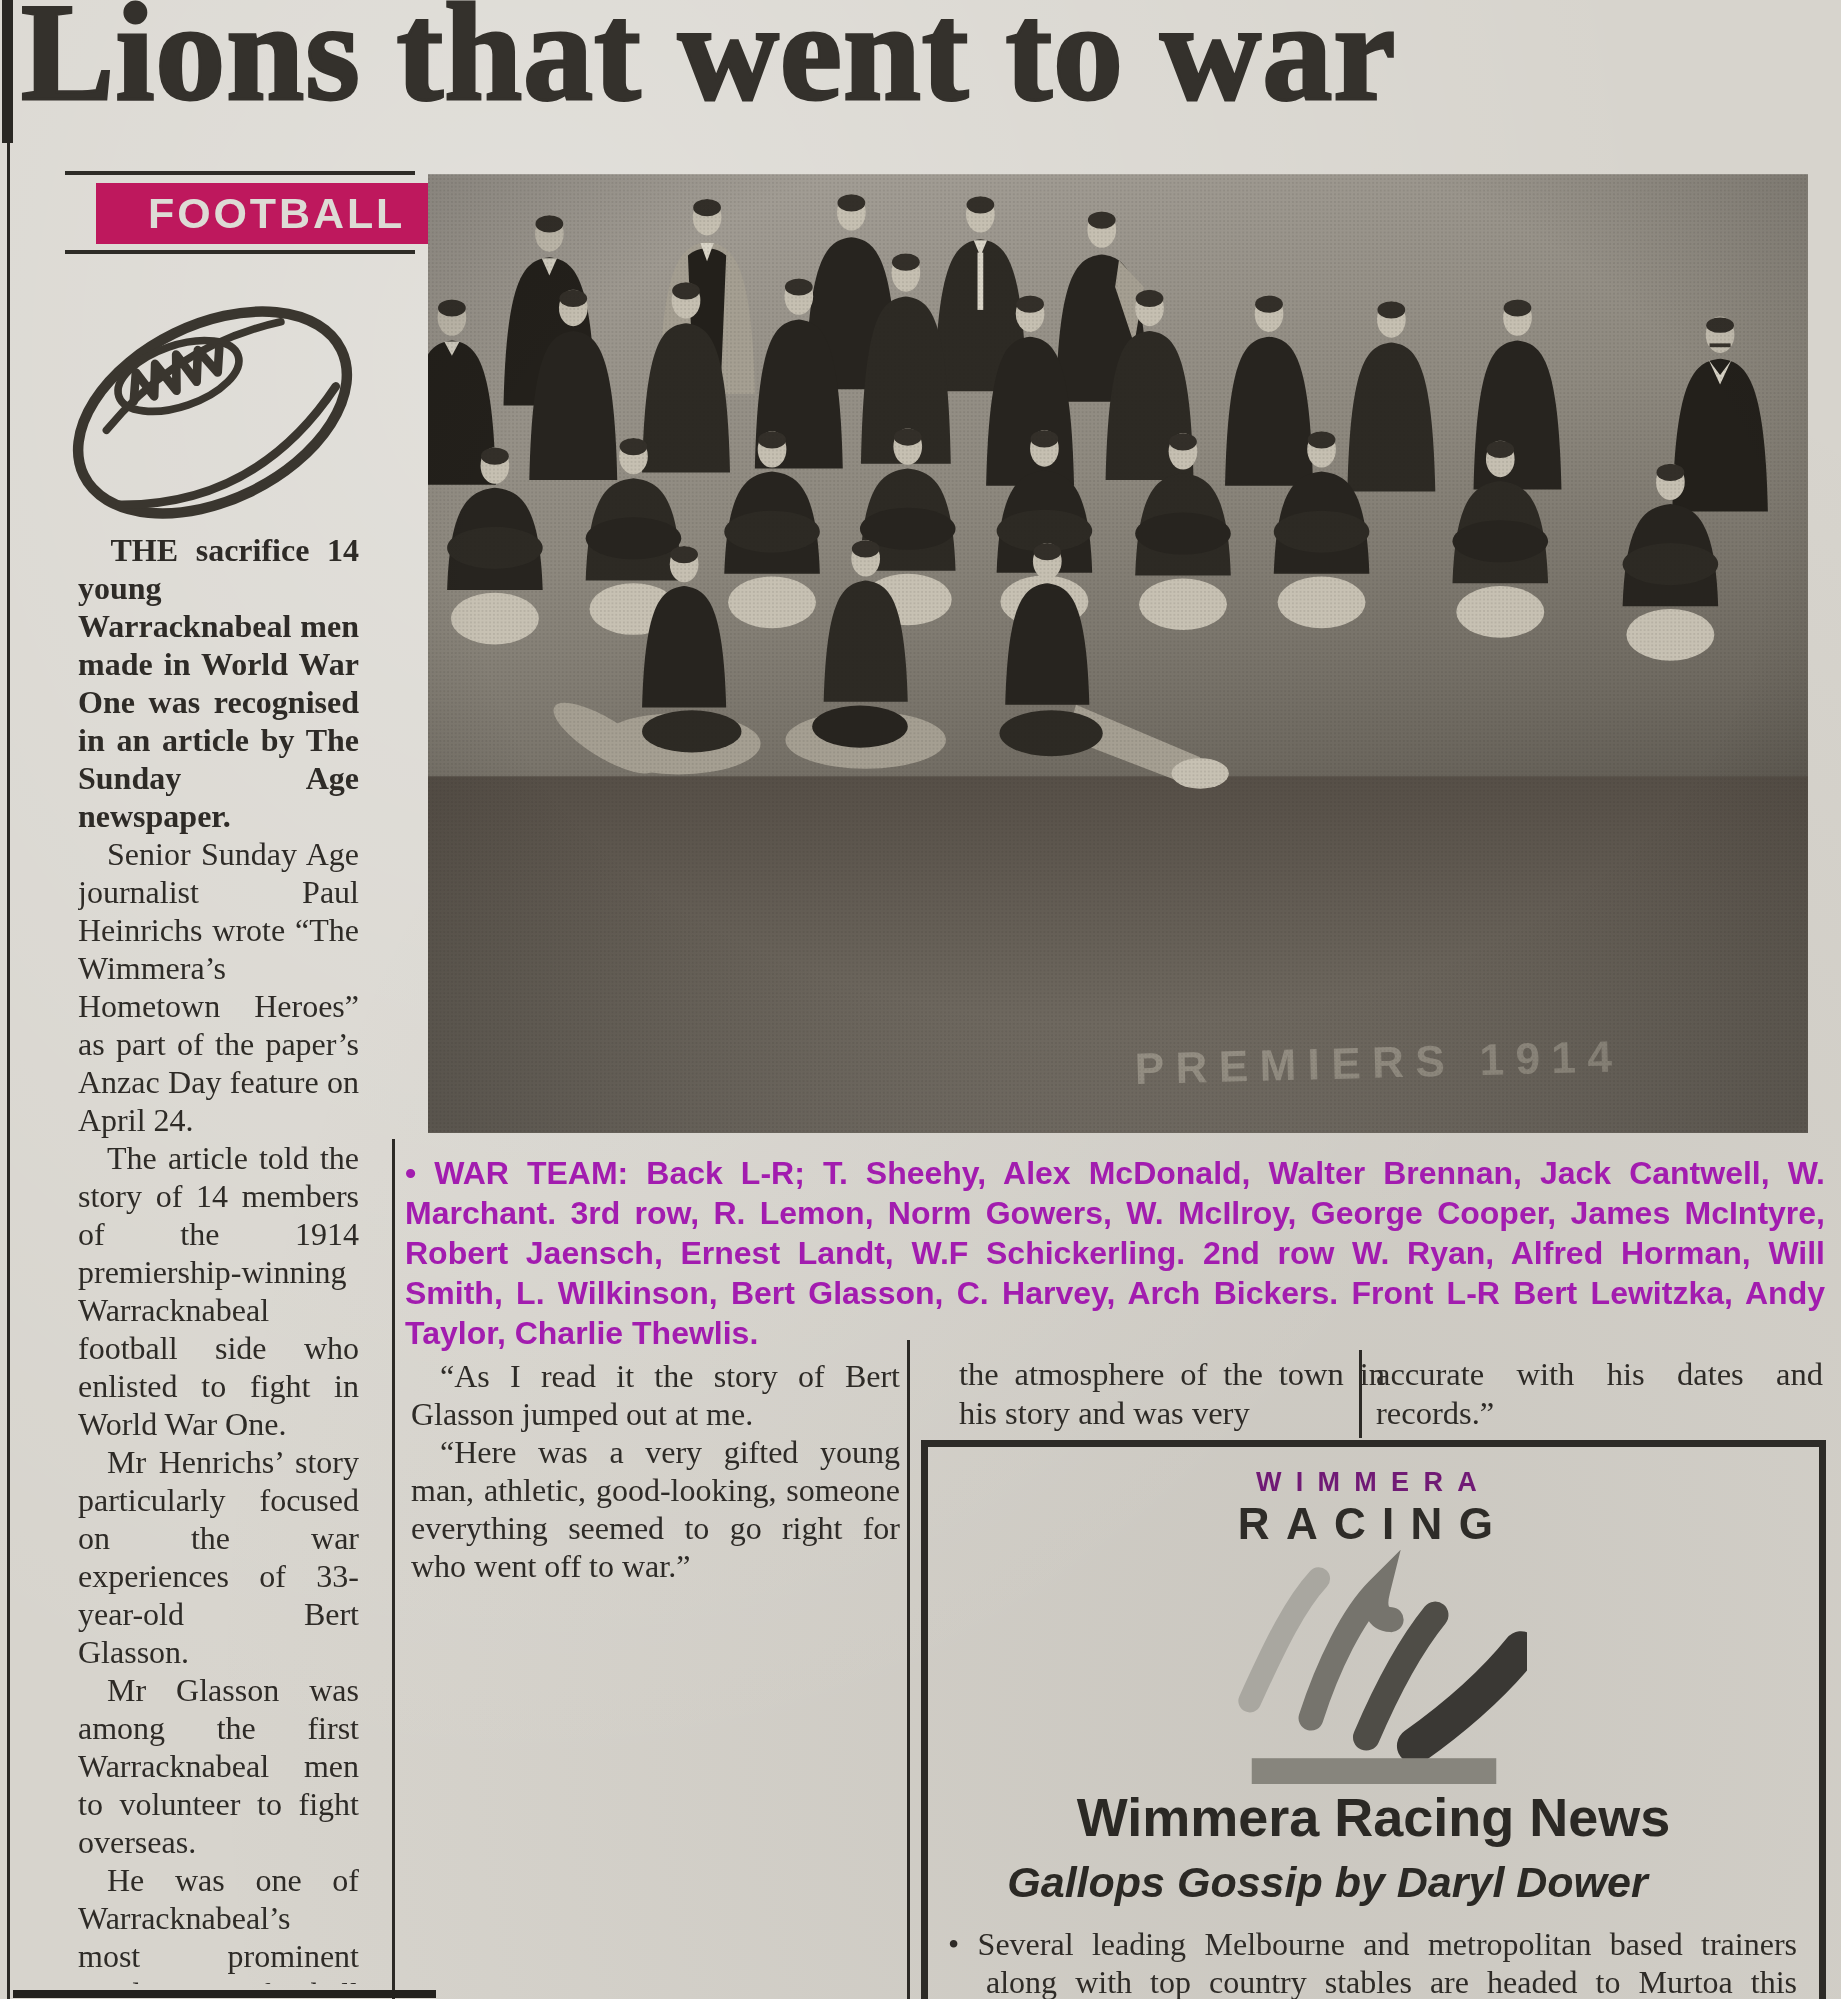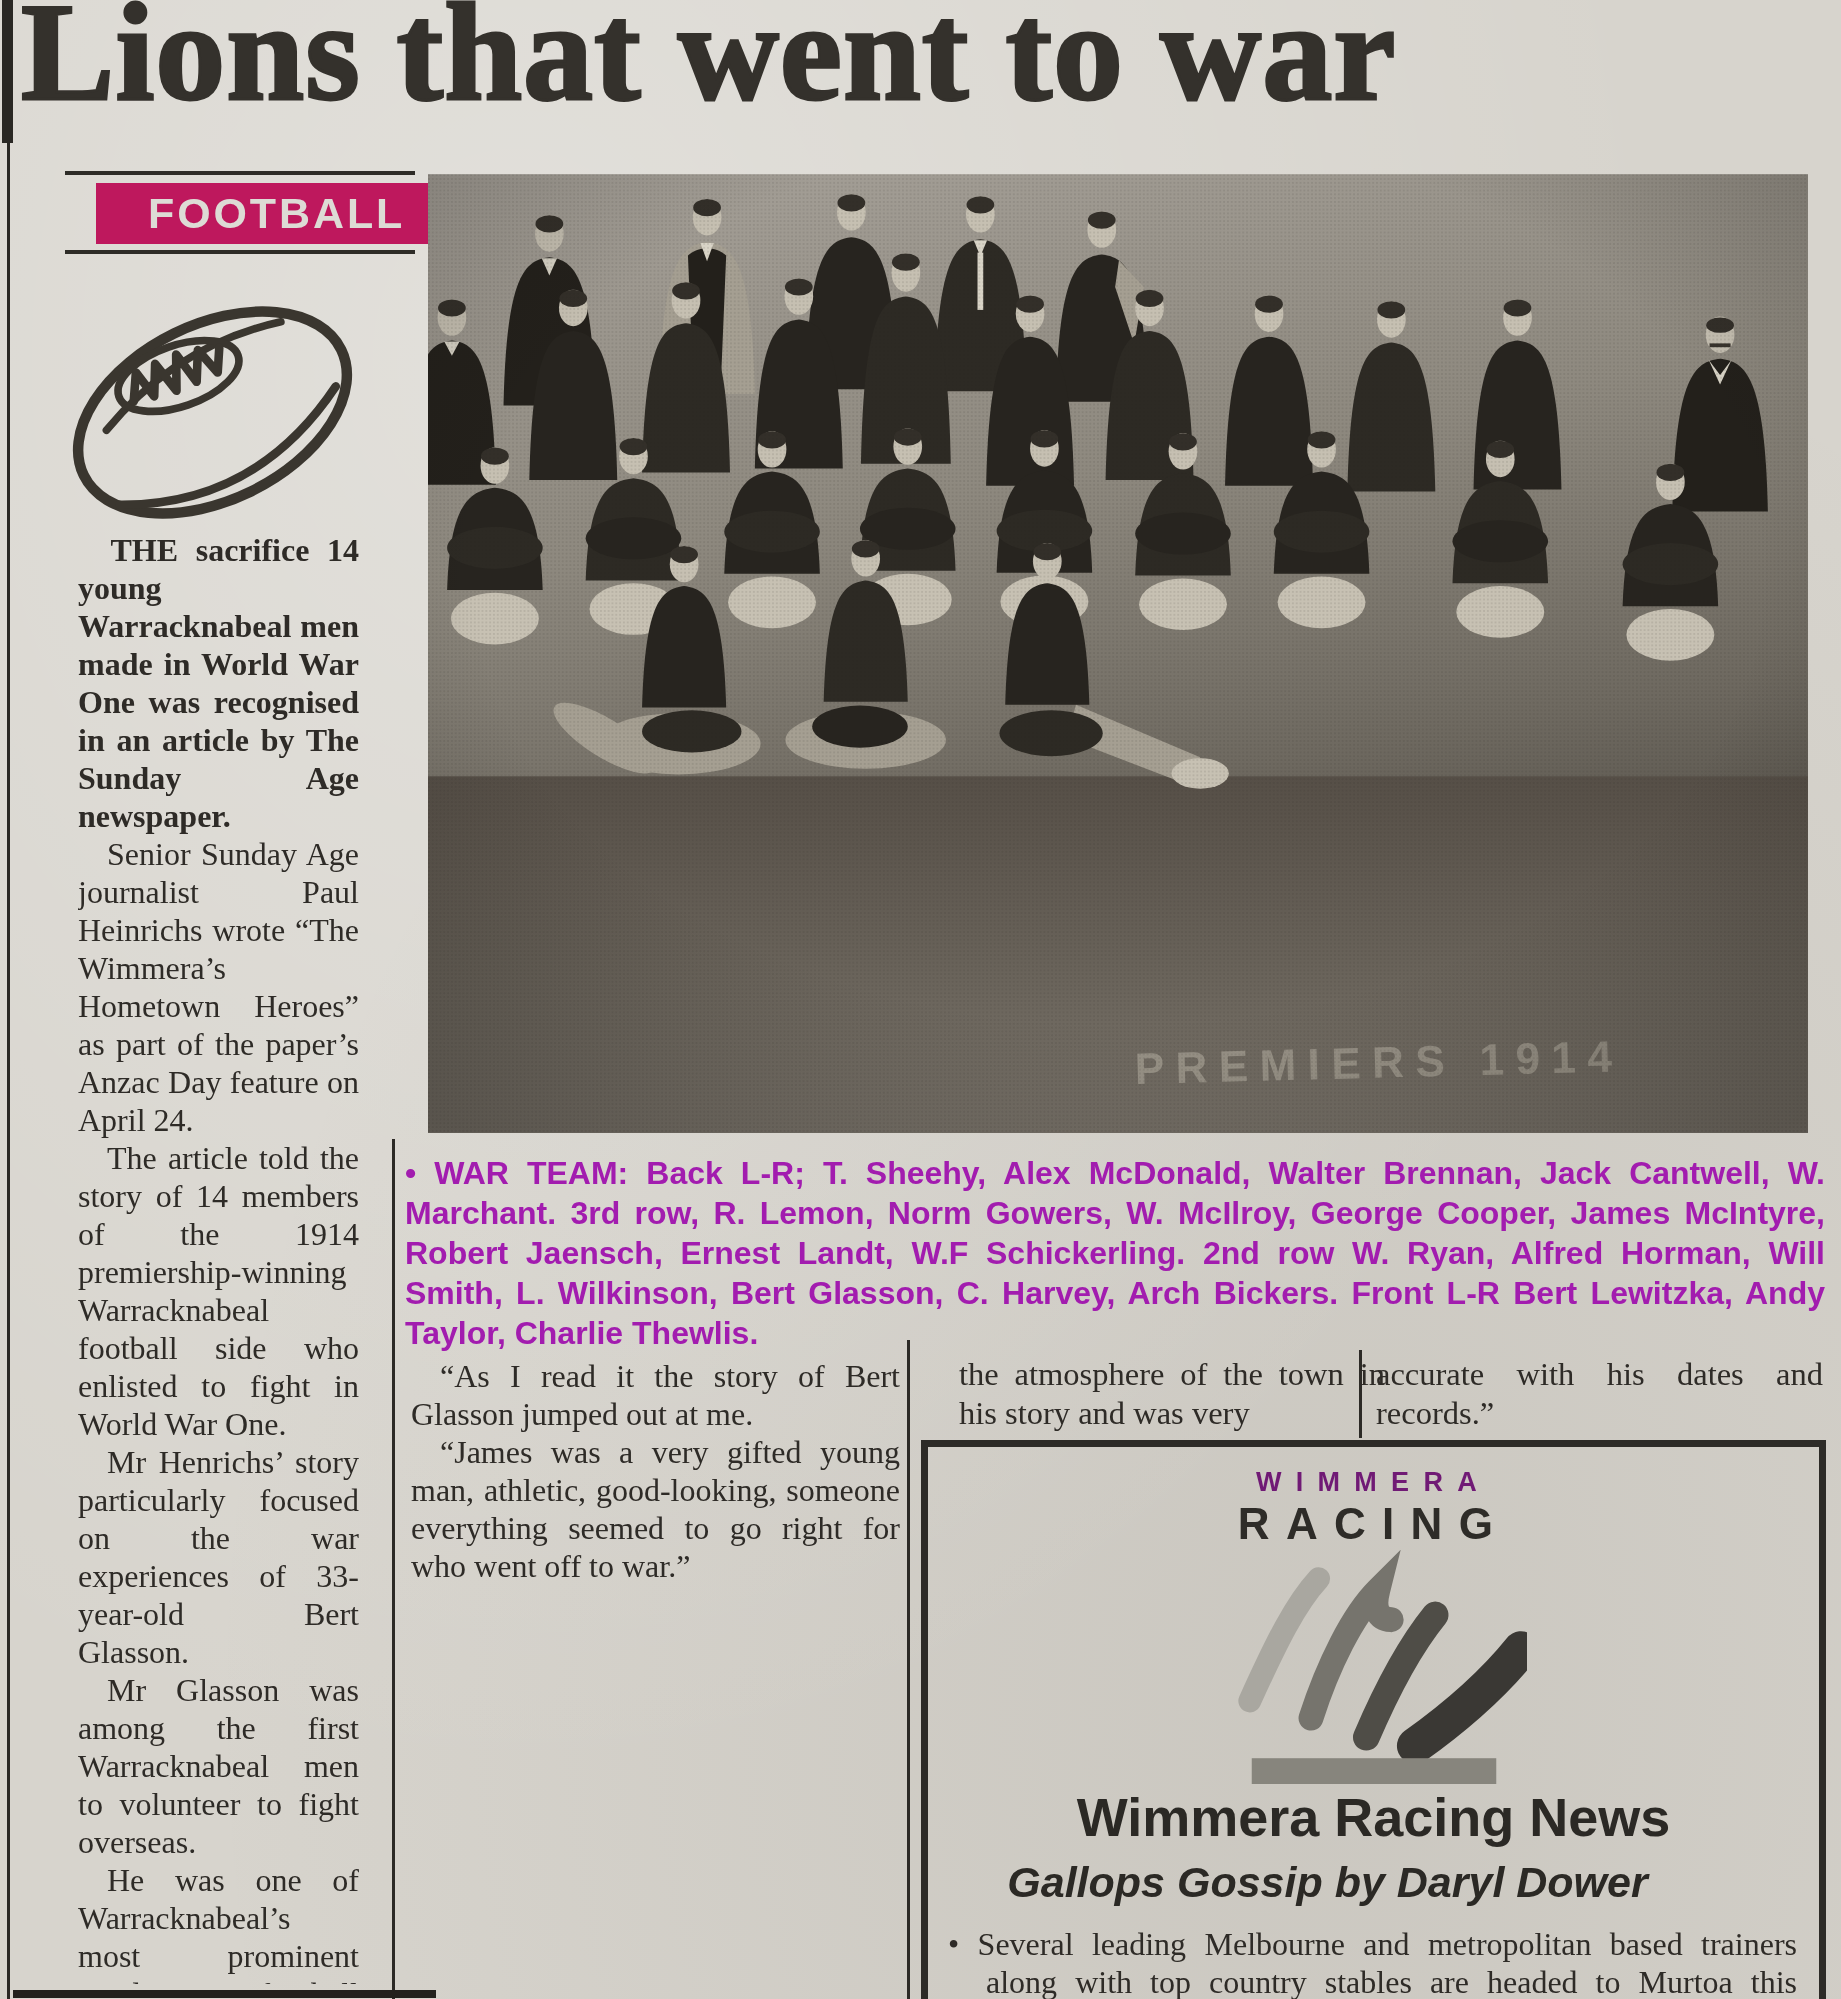--- a/index.html
+++ b/index.html
@@ -328,21 +328,21 @@
 </svg>
 
 <div class="abs caption">• WAR TEAM: Back L-R;  T. Sheehy, Alex McDonald, Walter Brennan, Jack Cantwell, W. Marchant.  3rd row, R. Lemon, Norm Gowers, W. McIlroy, George Cooper, James McIntyre, Robert Jaensch, Ernest Landt, W.F Schickerling.  2nd row W. Ryan, Alfred Horman, Will Smith, L. Wilkinson, Bert Glasson, C. Harvey, Arch Bickers.  Front L-R Bert Lewitzka, Andy Taylor, Charlie Thewlis.</div>
 
 <div class="abs vdiv" style="left:392px;top:1139px;height:860px;"></div>
 <div class="abs vdiv" style="left:907px;top:1340px;height:660px;"></div>
 <div class="abs vdiv" style="left:1359px;top:1350px;height:88px;"></div>
 
 <div class="abs colB copy">
   <p>“As I read it the story of Bert Glasson jumped out at me.</p>
-  <p>“James was a very gifted young man, athletic, good-looking, someone everything seemed to go right for who went off to war.”</p>
+  <p>“Here was a very gifted young man, athletic, good-looking, someone everything seemed to go right for who went off to war.”</p>
 </div>
 
 <div class="abs colC">
   <p>the atmosphere of the town in his story and was very</p>
 </div>
 <div class="abs colD">
   <p>accurate with his dates and records.”</p>
 </div>
 
 <div class="abs ad-box"></div>

